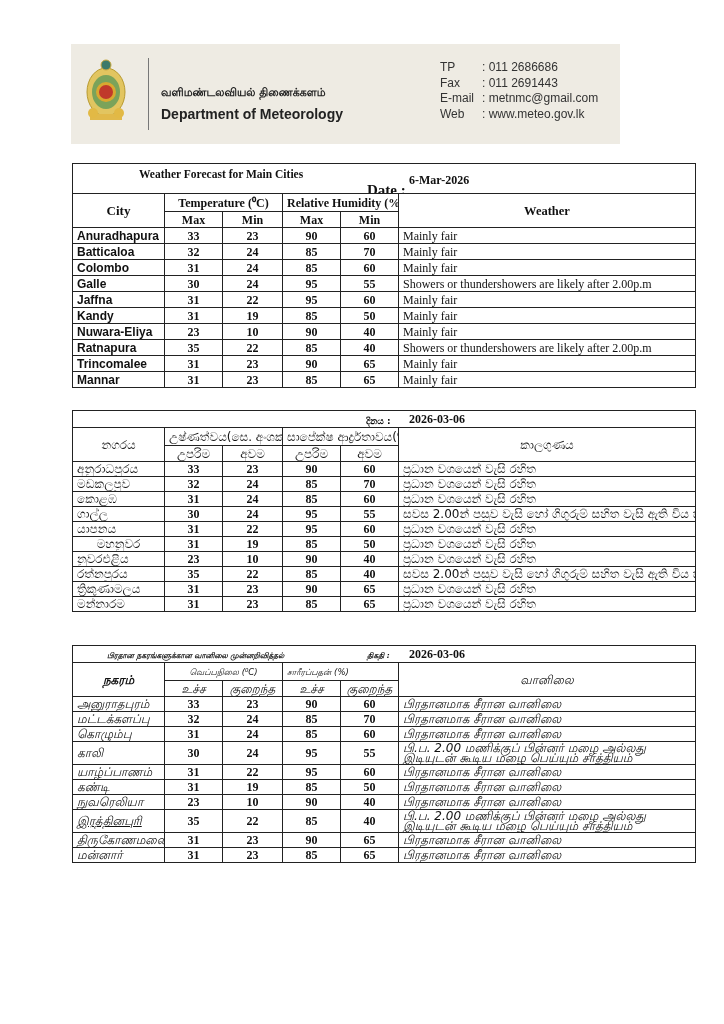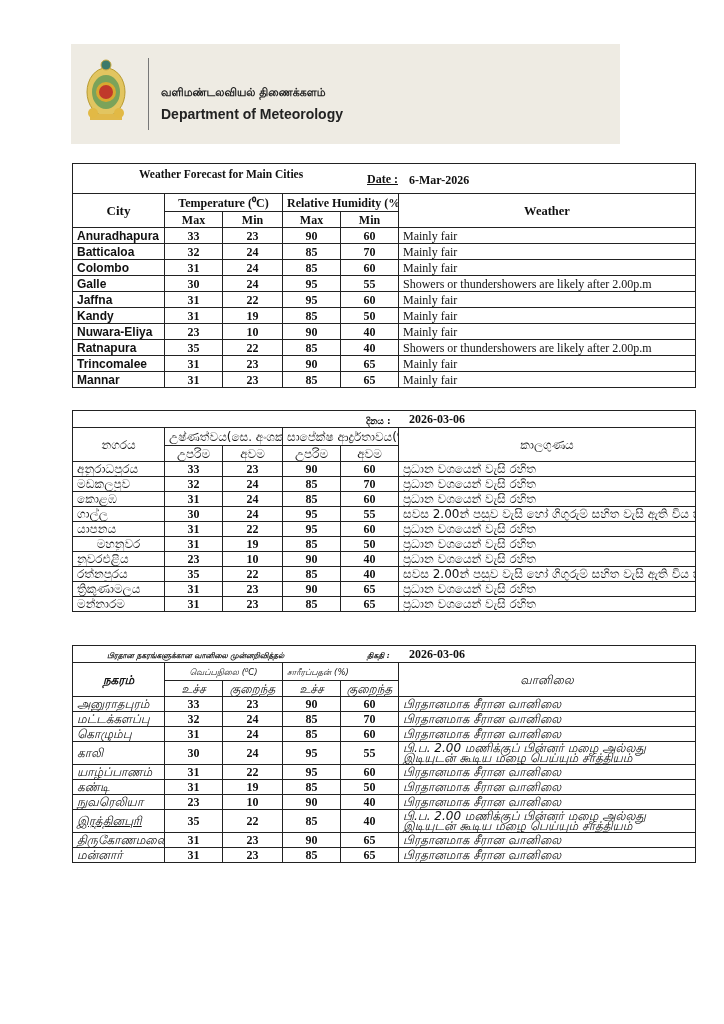--- a/index.html
+++ b/index.html
@@ -35,36 +35,54 @@
     <circle cx="22" cy="36" r="10" fill="#d9a830"></circle>
     <circle cx="22" cy="36" r="7" fill="#c0392b"></circle>
     <circle cx="22" cy="9" r="5" fill="#3c7a6a" stroke="#c9a940" stroke-width="1"></circle>
     <rect x="6" y="58" width="32" height="6" fill="#e1b94a"></rect>
     <circle cx="9" cy="57" r="5" fill="#e2b945"></circle>
     <circle cx="35" cy="57" r="5" fill="#e2b945"></circle>
   </svg>
   <div class="vline"></div>
   <div class="lh-title-ta">வளிமண்டலவியல் திணைக்களம்</div>
   <div class="lh-title-en">Department of Meteorology</div>
+  <div class="contacts">
+    <div class="row">
+        <span class="k">TP</span>
+        <span>: 011 2686686</span>
+      </div>
+    <div class="row">
+        <span class="k">Fax</span>
+        <span>: 011 2691443</span>
+      </div>
+    <div class="row">
+        <span class="k">E-mail</span>
+        <span>: metnmc@gmail.com</span>
+      </div>
+    <div class="row">
+        <span class="k">Web</span>
+        <span>: www.meteo.gov.lk</span>
+      </div>
+  </div>
 </div>
 
 <table class="fc" id="t-en" style="top:163px;">
   <colgroup>
       <col style="width:92px">
       <col style="width:58px">
       <col style="width:60px">
       <col style="width:58px">
       <col style="width:58px">
       <col>
     </colgroup>
   <tbody>
       <tr style="height:30px">
     <td colspan="6" style="height:28px; position:relative; padding:0;">
       <span class="b" style="position:absolute; left:66px; top:3px; font-size:11.5px;">Weather Forecast for Main Cities</span>
-      <span class="b" style="position:absolute; left:294px; top:8px; font-size:12px;text-decoration:underline;">Date :</span>
+      <span class="b" style="position:absolute; left:294px; top:19px; font-size:15px;text-decoration:underline;">Date :</span>
       <span class="b" style="position:absolute; left:336px; top:9px; font-size:12px;">6-Mar-2026</span>
     </td>
   </tr>
   <tr>
     <td rowspan="2" class="c b" style="font-size:13px;">City</td>
     <td colspan="2" class="c b" style="height:17px;">Temperature (⁰C)</td>
     <td colspan="2" class="c b">Relative Humidity (%)</td>
     <td rowspan="2" class="c b" style="font-size:12.5px;">Weather</td>
   </tr>
   <tr>

